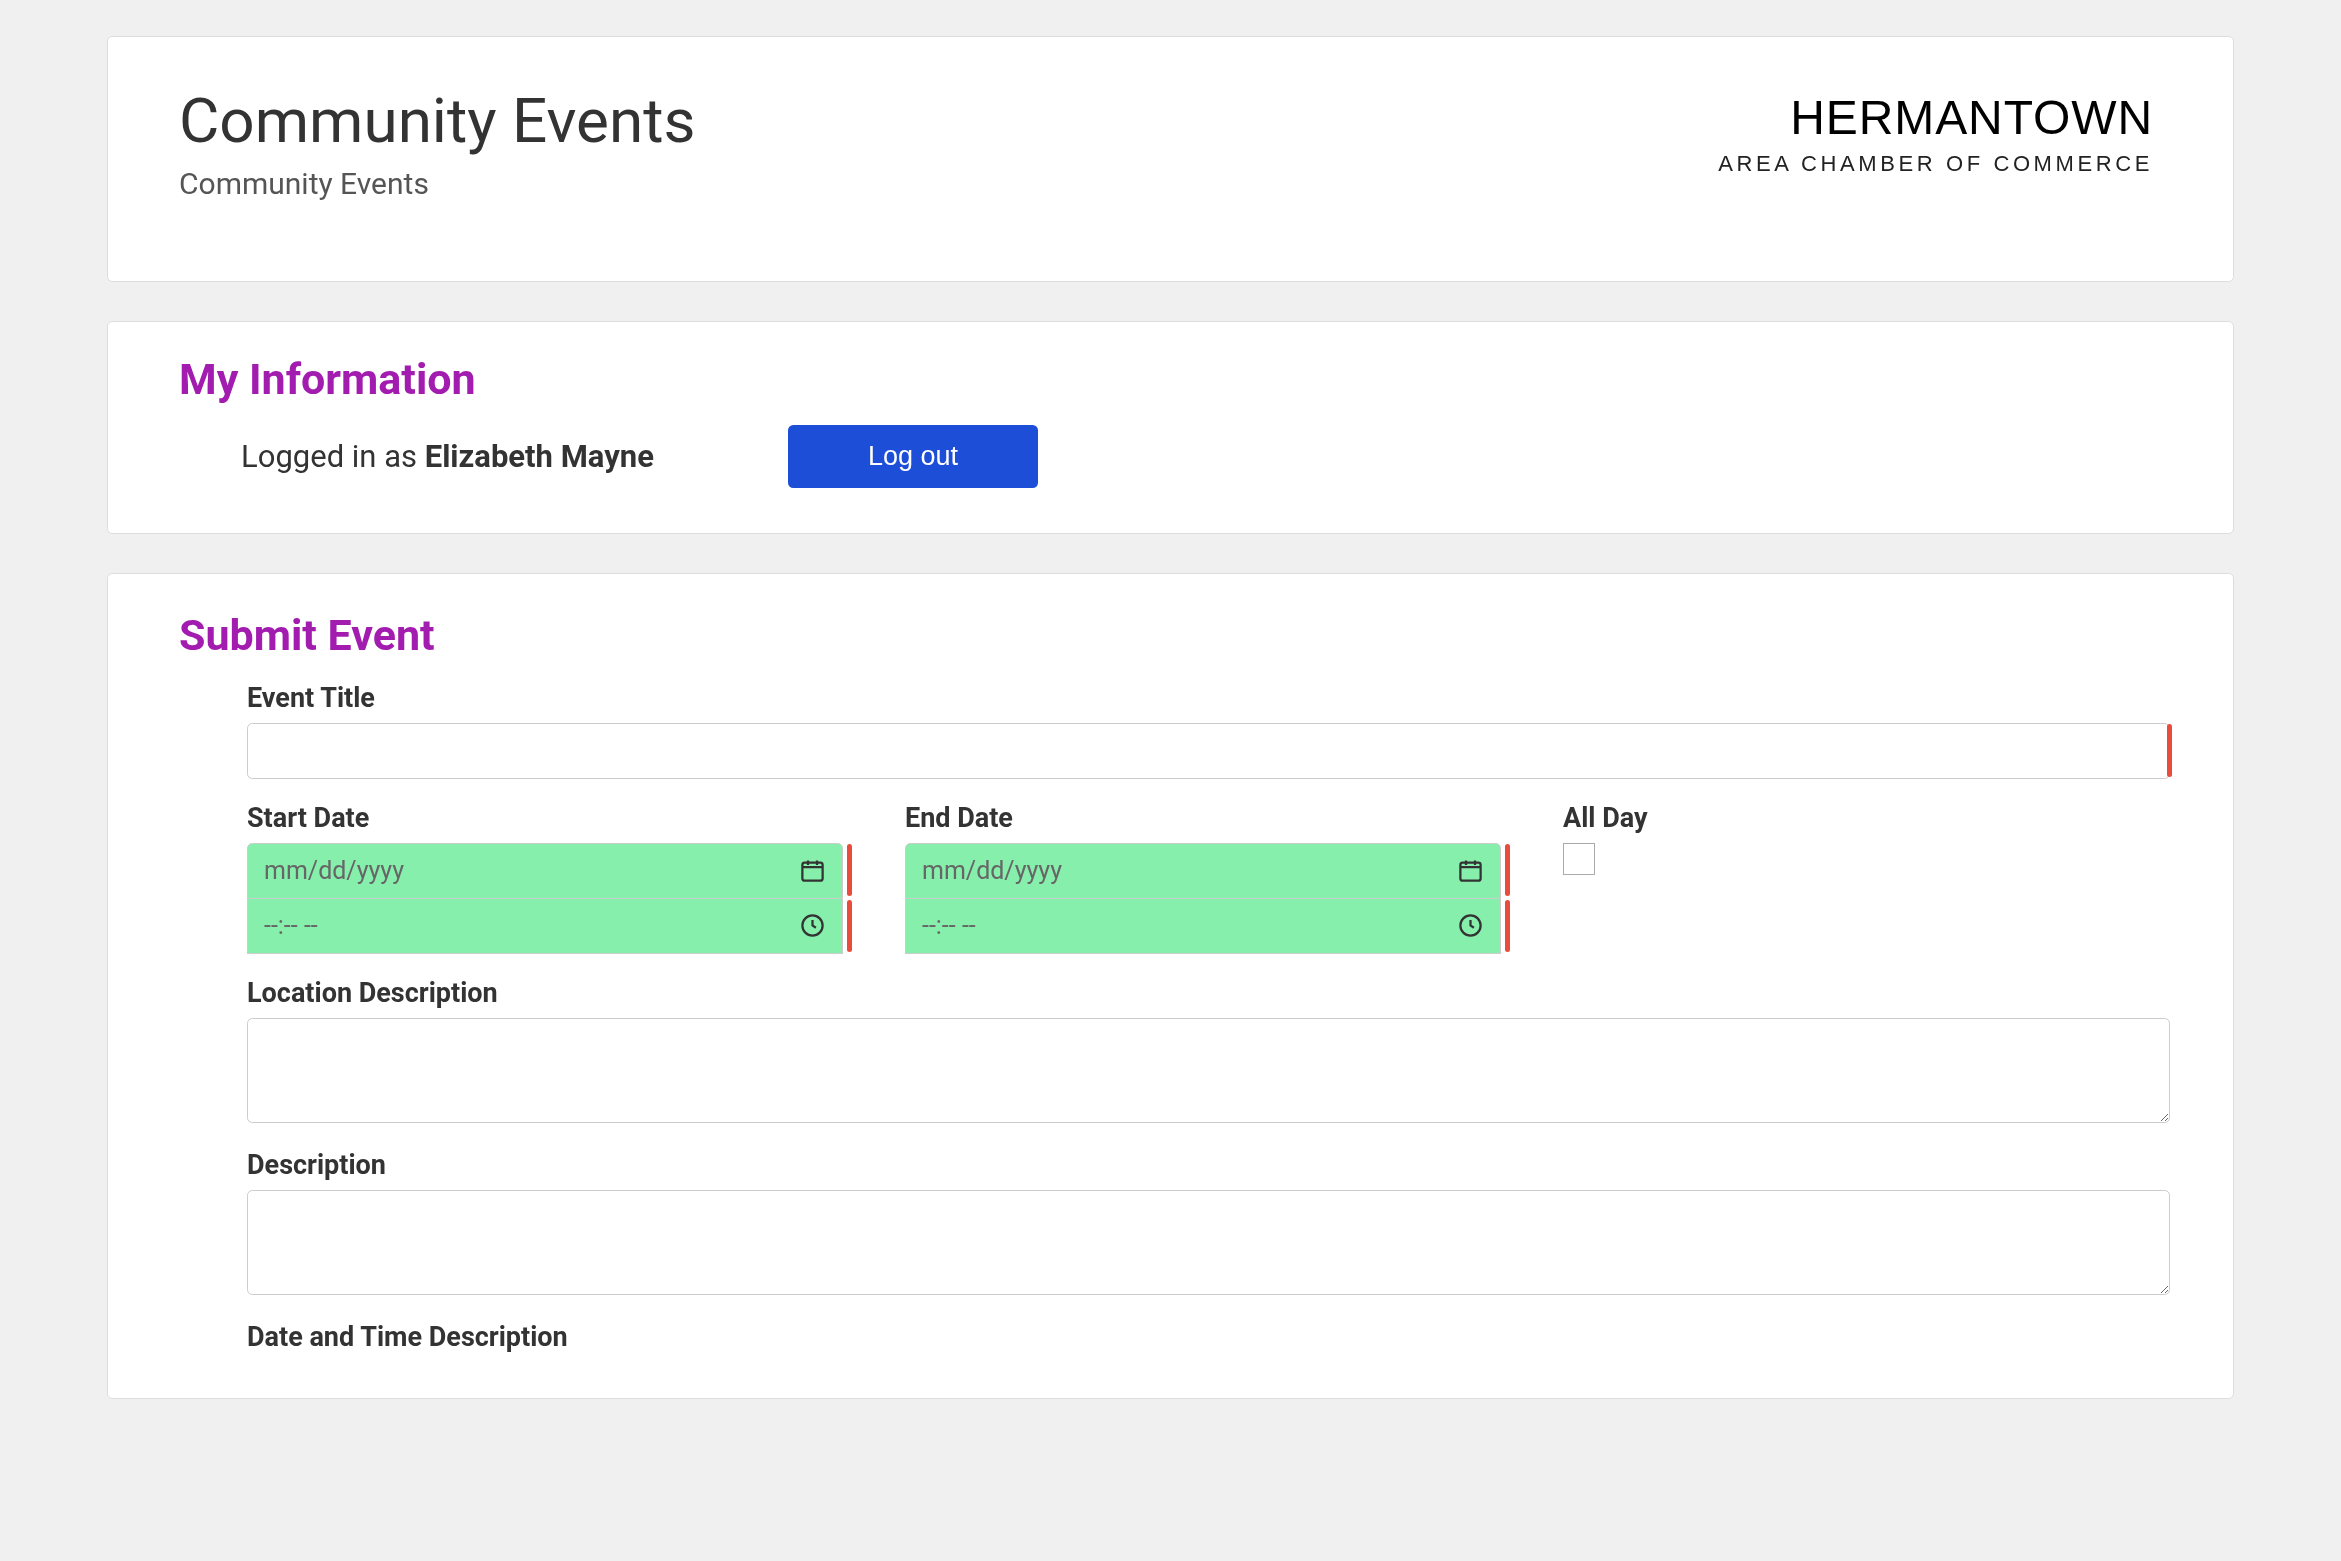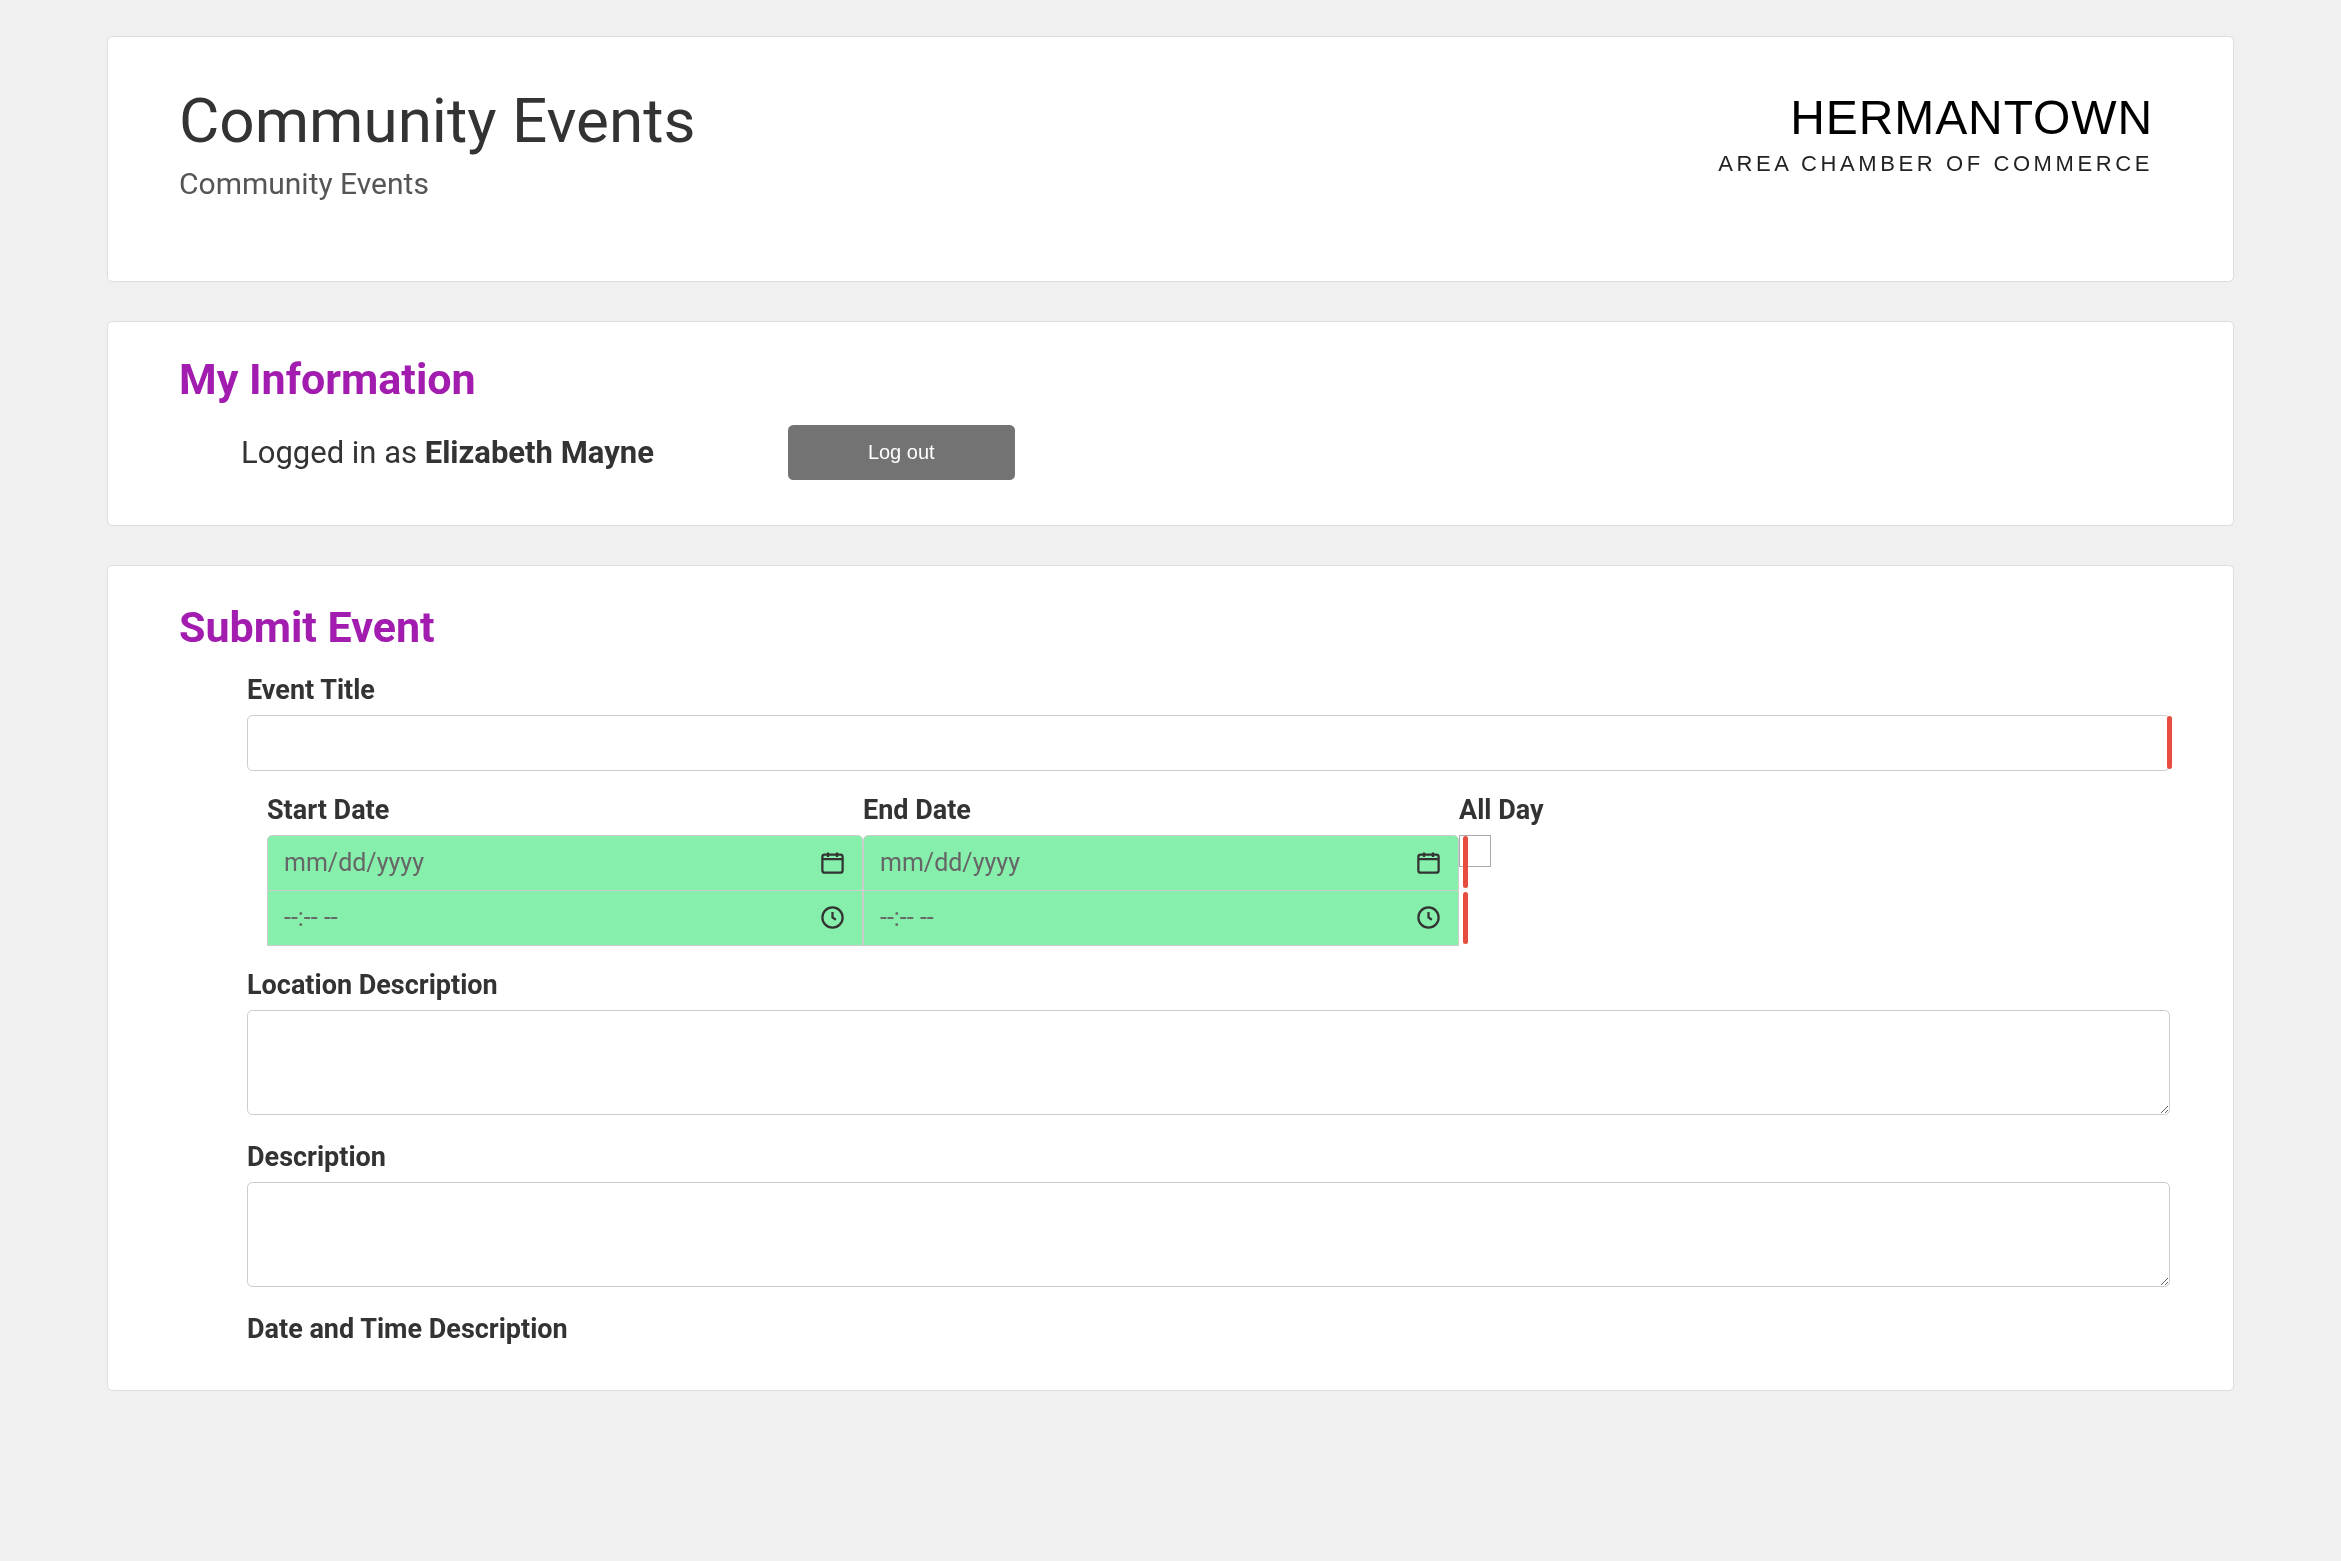--- a/index.html
+++ b/index.html
@@ -71,43 +71,43 @@
       margin-top: 14.2px;
     }
     .info-text {
       font-size: 31px;
       color: #333;
       margin-right: 134px;
       text-align: center;
     }
     .info-text strong { font-weight: 700; }
     .btn {
-      background: #737373;
+      background: #1d4ed8;
       color: #fff;
       border: none;
       border-radius: 5.3px;
-      font-size: 20px;
+      font-size: 27px;
       padding: 16px 80px;
       cursor: pointer;
     }
     .form-area {
       margin-left: 68px;
       margin-top: 21.4px;
     }
     .form-group { margin-bottom: 23px; }
     label {
       display: block;
       font-size: 27px;
       font-weight: 700;
       color: #333;
       margin-bottom: 9px;
     }
     .row {
       display: flex;
-      margin-left: 20px;
+      gap: 62px;
     }
     .col { flex: 1; }
     .col-narrow { flex: 0 0 auto; }
     input[type="text"], textarea {
       width: 100%;
       font-size: 25px;
       padding: 12.5px 16px;
       border: 0.9px solid #ccc;
       border-radius: 5.3px;
       background: #fff;

